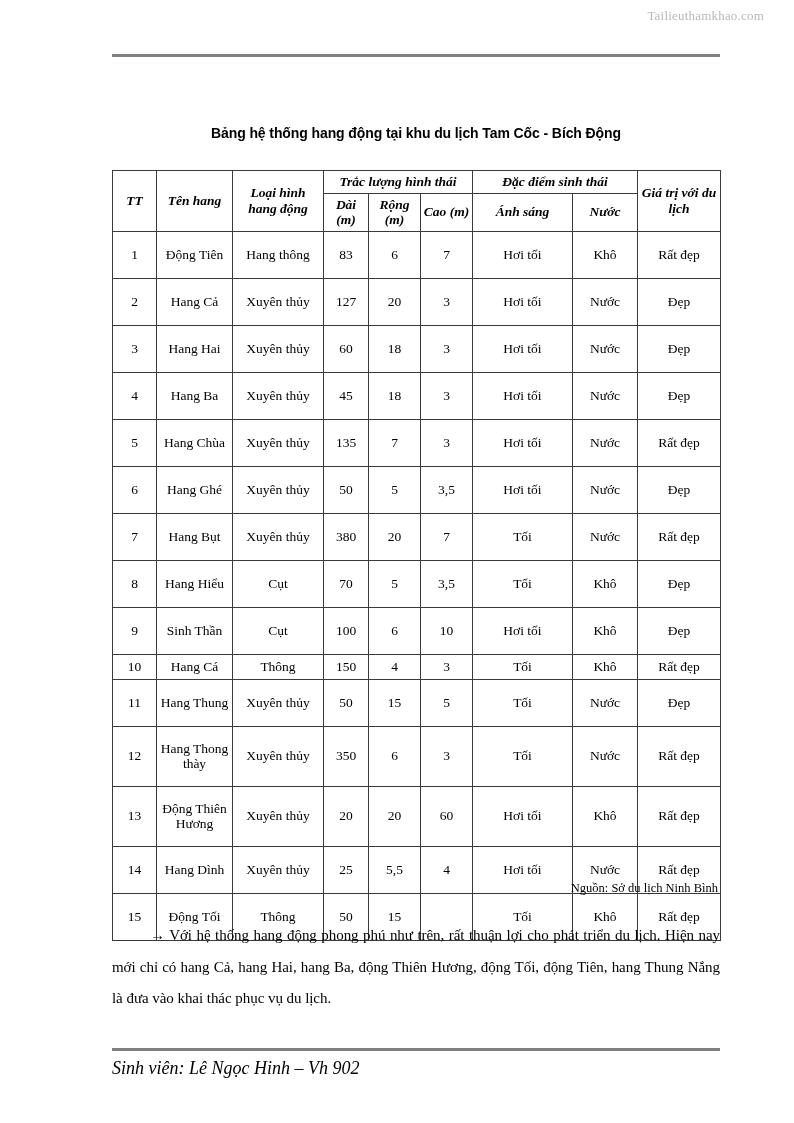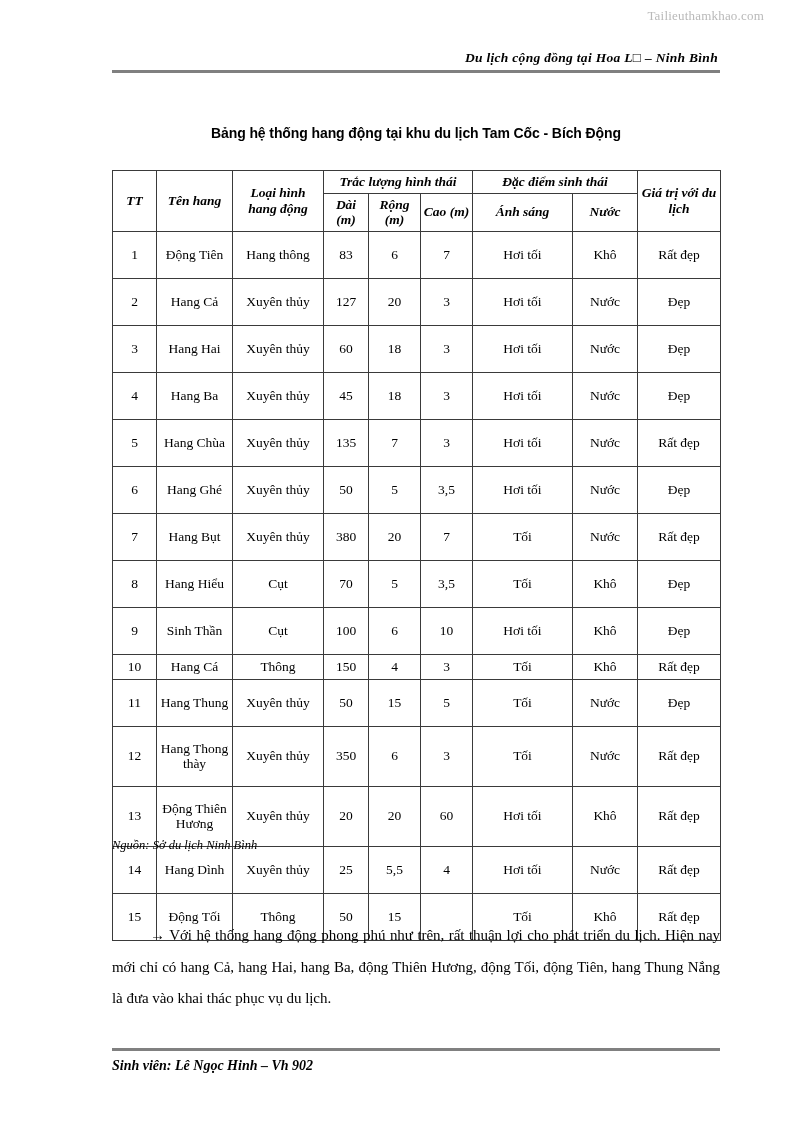--- a/index.html
+++ b/index.html
@@ -101,24 +101,24 @@
   col.c-len   { width: 45px; }
   col.c-wid   { width: 52px; }
   col.c-hei   { width: 52px; }
   col.c-light { width: 100px; }
   col.c-water { width: 65px; }
   col.c-value { width: 83px; }
 
   
   .source-note {
     position: absolute;
-    top: 838px;
-    left: 112px;
-    width: 608px;
-    font-style: italic;
+    top: 881px;
+    left: 112px;
+    width: 608px;
+    text-align: right;
     font-size: 12.5px;
     padding-right: 2px;
   }
 
   
   .body-para {
     position: absolute;
     top: 920px;
     left: 112px;
     width: 608px;
@@ -138,32 +138,31 @@
     width: 608px;
   }
   .footer-rule {
     height: 3px;
     background: #808080;
     width: 608px;
   }
   .page-footer-text {
     margin-top: 7px;
     font-style: italic;
-    font-weight: bold;
-    font-size: 14px;
+    font-weight: normal;
+    font-size: 18px;
     white-space: nowrap;
   }
 </style>
 </head>
 <body>
 
 <div class="watermark">Tailieuthamkhao.com</div>
 
 <div class="page-header">
-  <div class="page-header-text">Du lịch cộng đồng tại Hoa L□ – Ninh Bình</div>
   <div class="header-rule"></div>
 </div>
 
 <div class="table-title">Bảng hệ thống hang động tại khu du lịch Tam Cốc - Bích Động</div>
 
 <table class="cave-table">
   <colgroup>
     <col class="c-tt">
       <col class="c-name">
       <col class="c-type">

